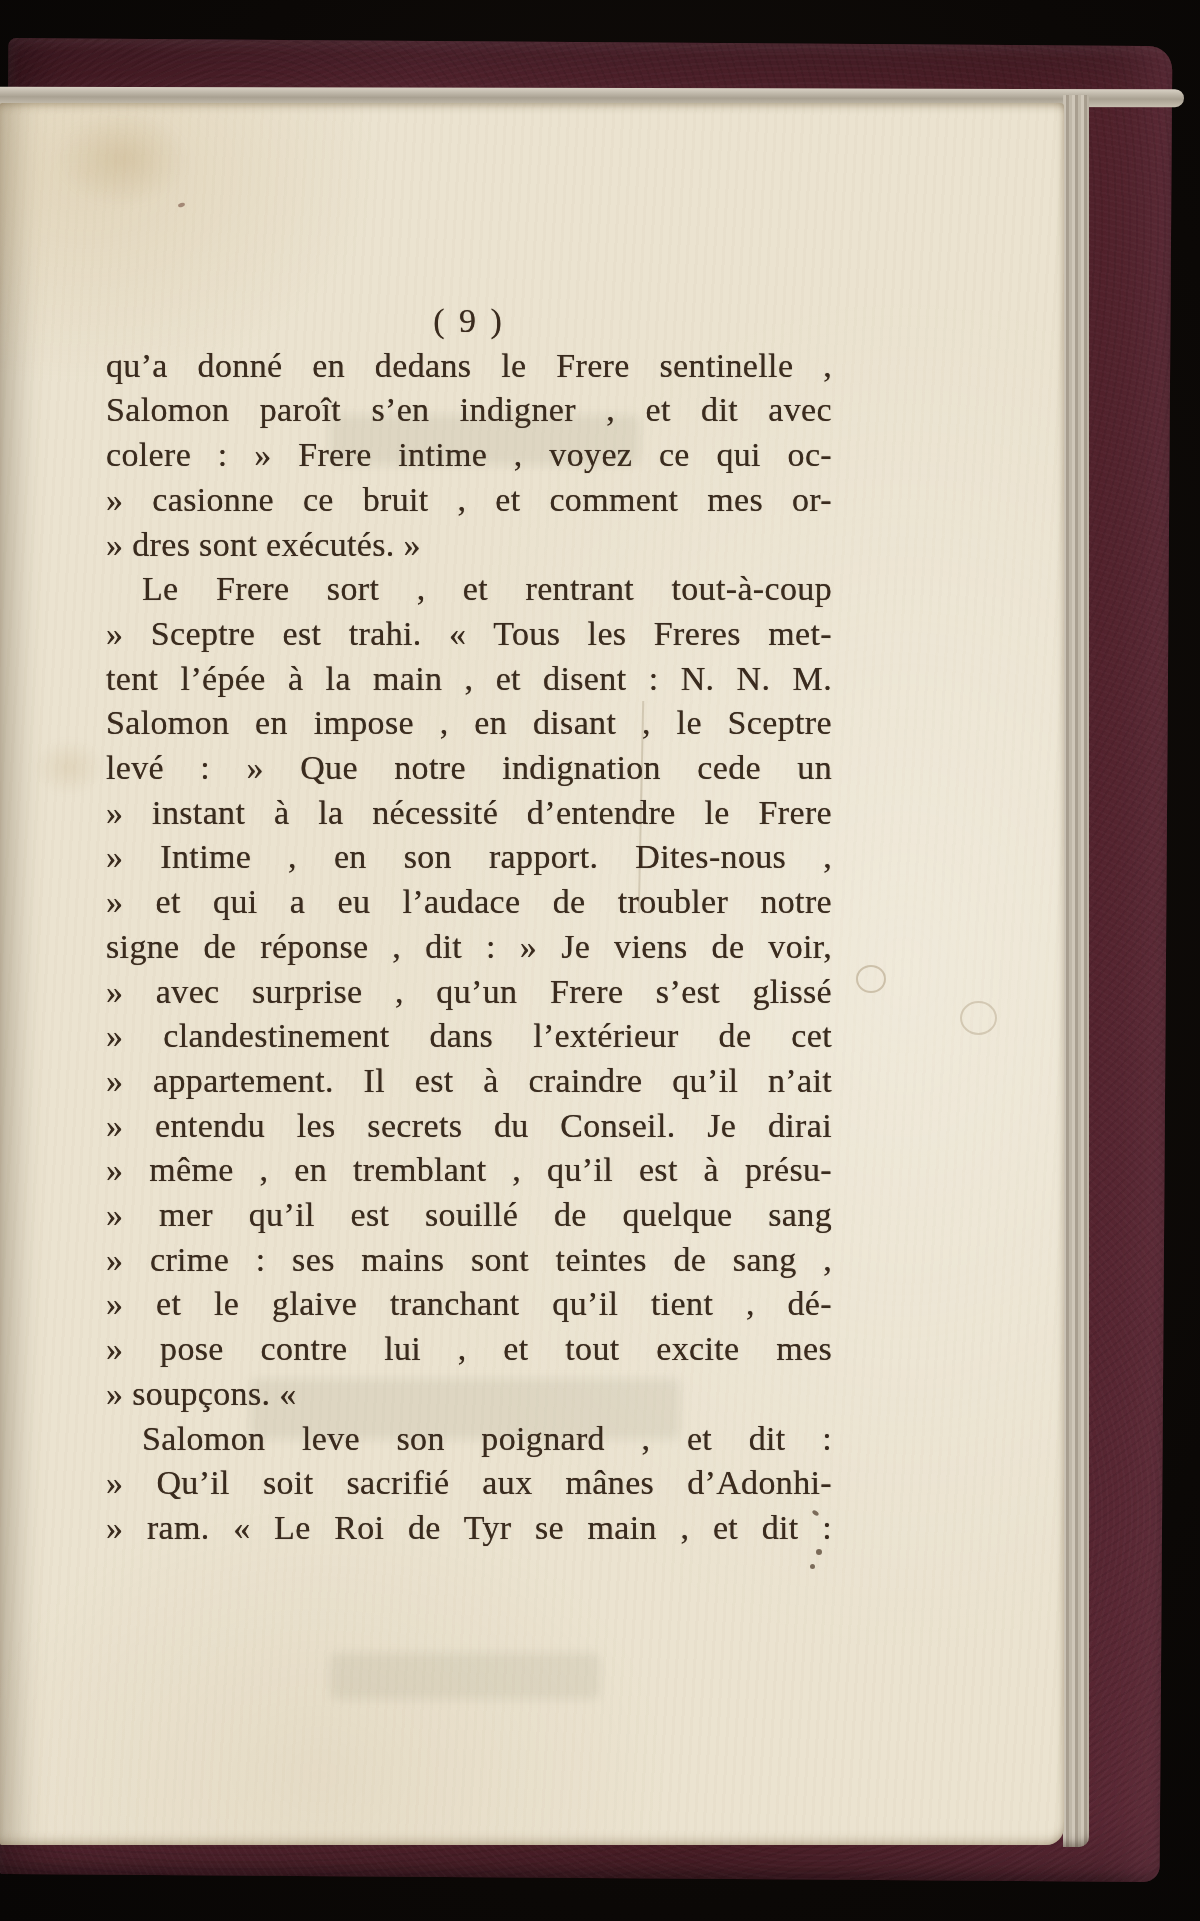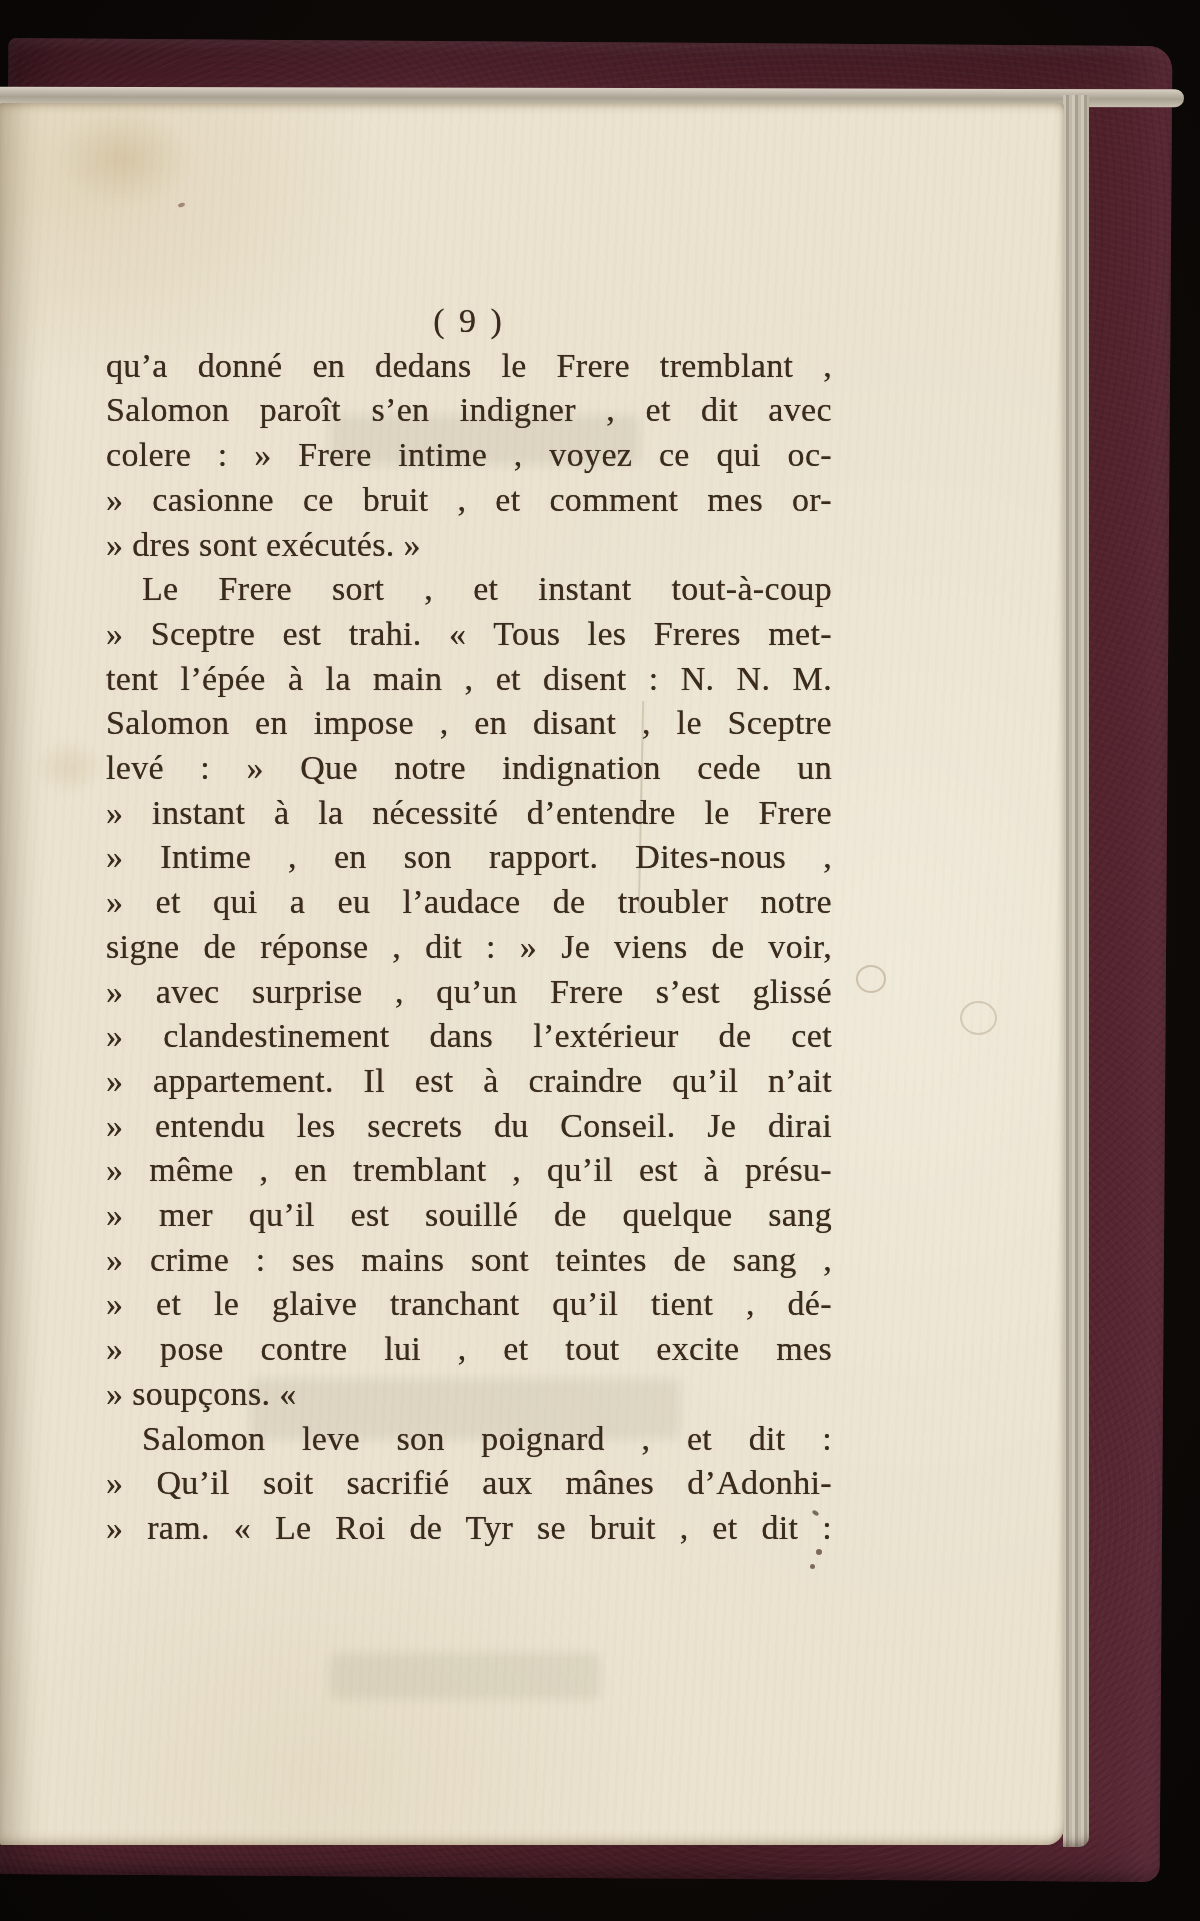--- a/index.html
+++ b/index.html
@@ -112,44 +112,44 @@
     <div class="mark ring2"></div>
     <div class="mark speck speck1"></div>
     <div class="mark speck speck2"></div>
     <div class="mark speck speck3"></div>
     <div class="mark fleck"></div>
     <div class="mark crease"></div>
 
     <div class="text">
       <div class="pagenum">( 9 )</div>
       <div id="text-lines">
-          <div class="line fill">qu’a donné en dedans le Frere tremblant ,</div>
+          <div class="line fill">qu’a donné en dedans le Frere sentinelle ,</div>
           <div class="line fill">Salomon paroît s’en indigner , et dit avec</div>
           <div class="line fill">colere : » Frere intime , voyez ce qui oc-</div>
           <div class="line fill">» casionne ce bruit , et comment mes or-</div>
           <div class="line">» dres sont exécutés. »</div>
-          <div class="line indent fill">Le Frere sort , et instant tout-à-coup</div>
+          <div class="line indent fill">Le Frere sort , et rentrant tout-à-coup</div>
           <div class="line fill">» Sceptre est trahi. « Tous les Freres met-</div>
           <div class="line fill">tent l’épée à la main , et disent : N. N. M.</div>
           <div class="line fill">Salomon en impose , en disant , le Sceptre</div>
           <div class="line fill">levé : » Que notre indignation cede un</div>
           <div class="line fill">» instant à la nécessité d’entendre le Frere</div>
           <div class="line fill">» Intime , en son rapport. Dites-nous ,</div>
           <div class="line fill">» et qui a eu l’audace de troubler notre</div>
           <div class="line fill">signe de réponse , dit : » Je viens de voir,</div>
           <div class="line fill">» avec surprise , qu’un Frere s’est glissé</div>
           <div class="line fill">» clandestinement dans l’extérieur de cet</div>
           <div class="line fill">» appartement. Il est à craindre qu’il n’ait</div>
           <div class="line fill">» entendu les secrets du Conseil. Je dirai</div>
           <div class="line fill">» même , en tremblant , qu’il est à présu-</div>
           <div class="line fill">» mer qu’il est souillé de quelque sang</div>
           <div class="line fill">» crime : ses mains sont teintes de sang ,</div>
           <div class="line fill">» et le glaive tranchant qu’il tient , dé-</div>
           <div class="line fill">» pose contre lui , et tout excite mes</div>
           <div class="line">» soupçons. «</div>
           <div class="line indent fill">Salomon leve son poignard , et dit :</div>
           <div class="line fill">» Qu’il soit sacrifié aux mânes d’Adonhi-</div>
-          <div class="line fill">» ram. « Le Roi de Tyr se bruit , et dit :</div>
+          <div class="line fill">» ram. « Le Roi de Tyr se main , et dit :</div>
         </div>
     </div>
   </div>
 
 </div>
 
 </body></html>

